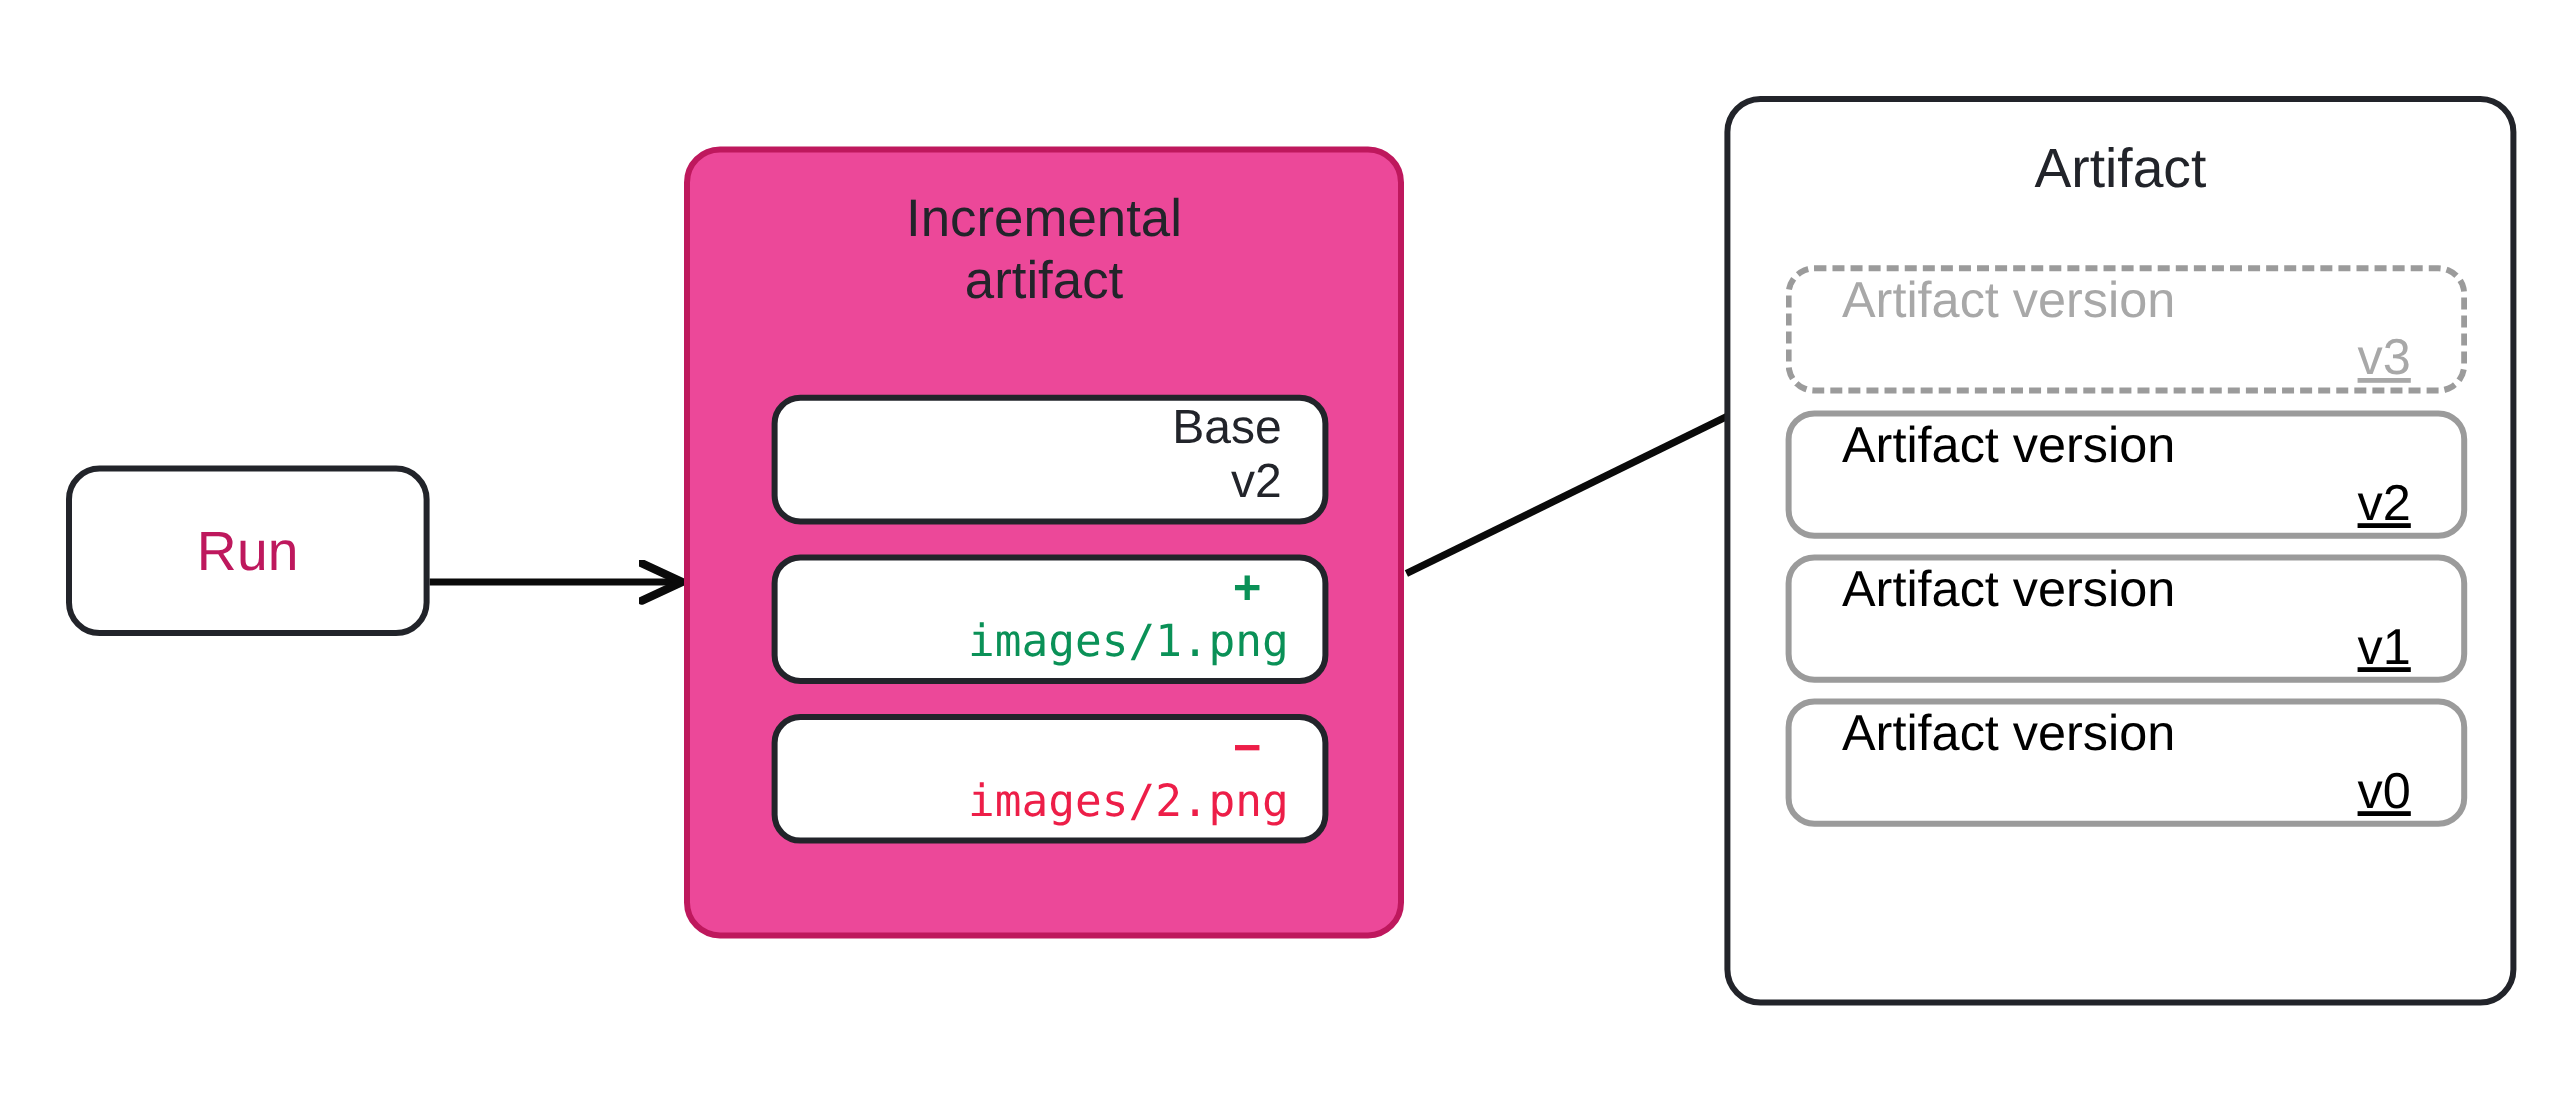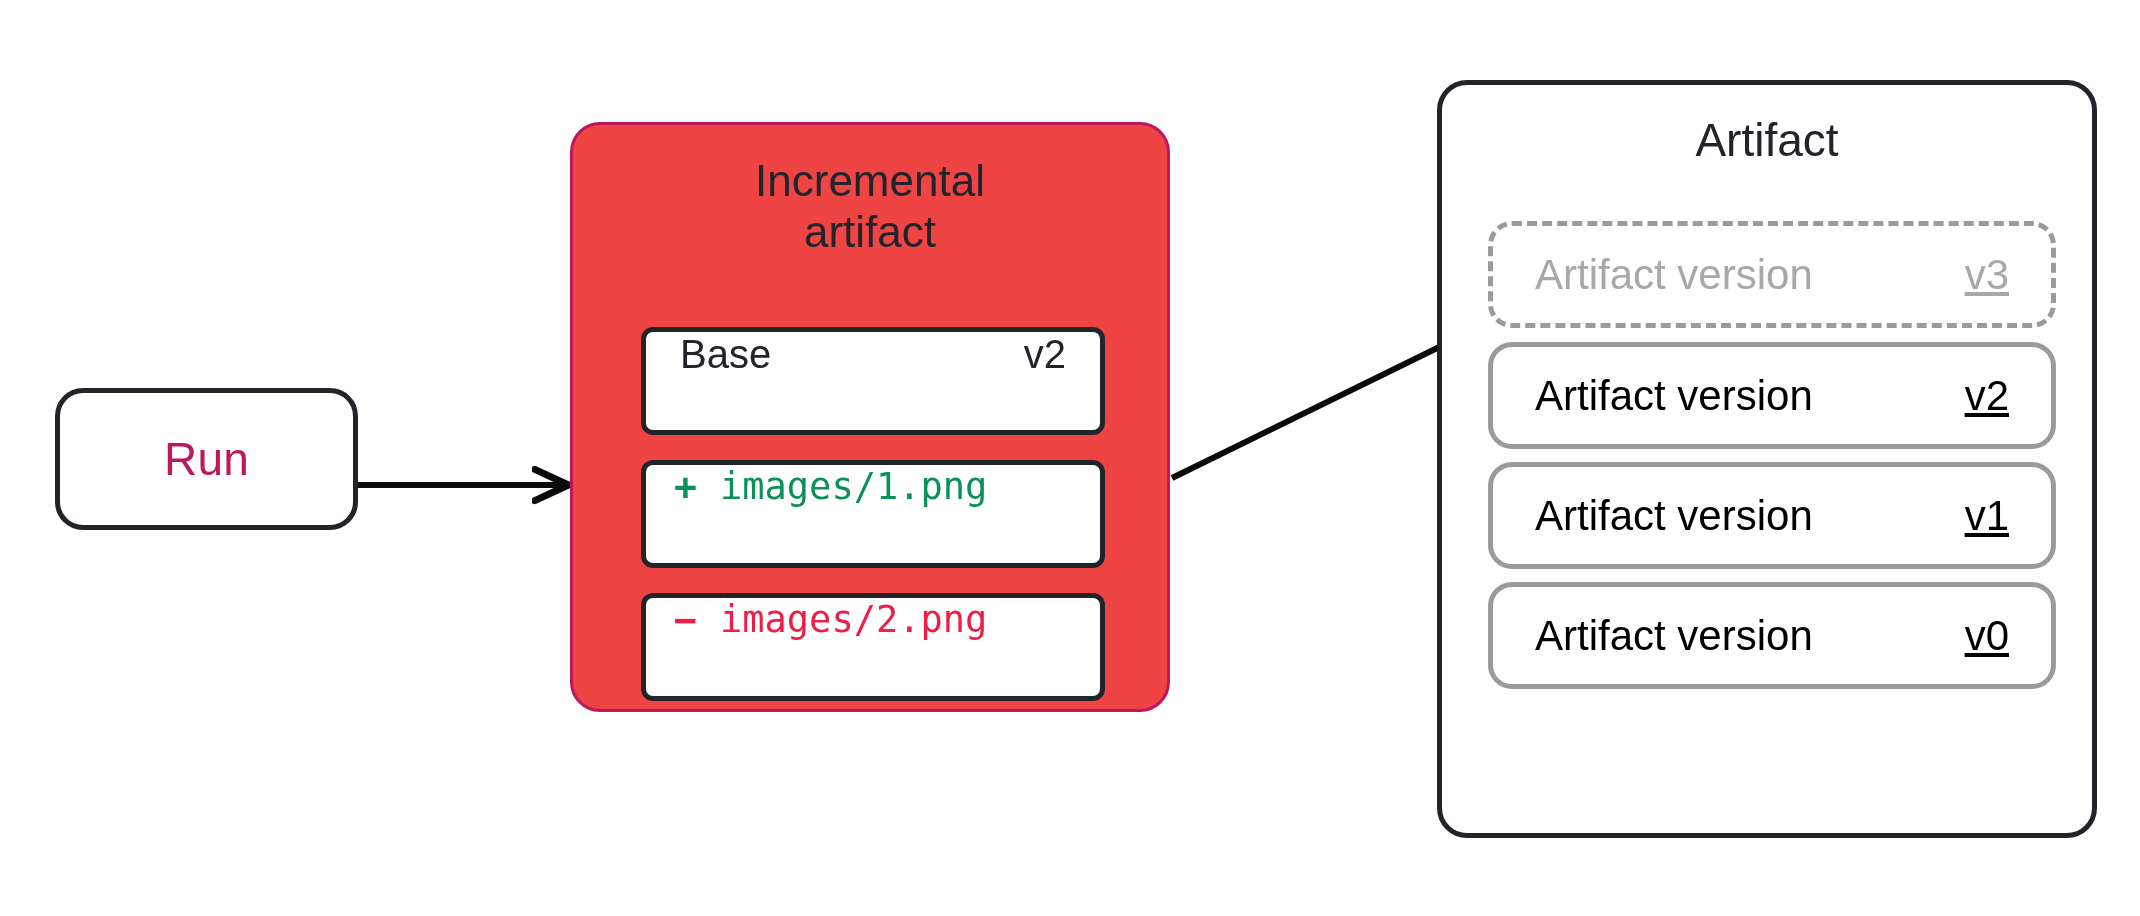--- a/index.html
+++ b/index.html
@@ -53,25 +53,25 @@
     color: #be185d;
     letter-spacing: 0.2px;
   }
 
   
   .incremental-panel {
     position: absolute;
     left: 570px;
     top: 122px;
     width: 600px;
-    height: 590px;
-    box-sizing: border-box;
-    border: 3px solid #be185d;
+    height: 660px;
+    box-sizing: border-box;
+    border: 5px solid #be185d;
     border-radius: 30px;
-    background: #ef4444;
+    background: #ec4899;
   }
   .incremental-title {
     position: absolute;
     left: 0;
     top: 30px;
     width: 100%;
     text-align: center;
     font-size: 44px;
     line-height: 1.16;
     color: #22242a;
@@ -81,26 +81,27 @@
   .inc-rows {
     position: absolute;
     left: 68px;
     top: 202px;
     width: 464px;
   }
   .inc-row {
     box-sizing: border-box;
     height: 108px;
     border: 5px solid #22242a;
-    border-radius: 12px;
+    border-radius: 24px;
     background: #ffffff;
     display: flex;
-    align-items: flex-start;
+    align-items: flex-end;
     padding: 0 34px;
     margin-bottom: 25px;
+    flex-direction: column;
   }
   .inc-row:last-child { margin-bottom: 0; }
 
   .inc-row .row-name {
     font-size: 40px;
     color: #22242a;
   }
   .inc-row .row-value {
     margin-left: auto;
     font-size: 40px;
@@ -154,23 +155,23 @@
     top: 136px;
     width: 568px;
   }
   .ver-row {
     box-sizing: border-box;
     height: 107px;
     border: 5px solid #9b9b9b;
     border-radius: 24px;
     background: #ffffff;
     display: flex;
-    align-items: center;
     padding: 0 42px;
     margin-bottom: 13px;
+    flex-direction: column;
   }
   .ver-row:last-child { margin-bottom: 0; }
   .ver-row .row-name {
     font-size: 42px;
     color: #000000;
   }
   .ver-row .row-value {
     margin-left: auto;
     font-size: 42px;
     color: #000000;

